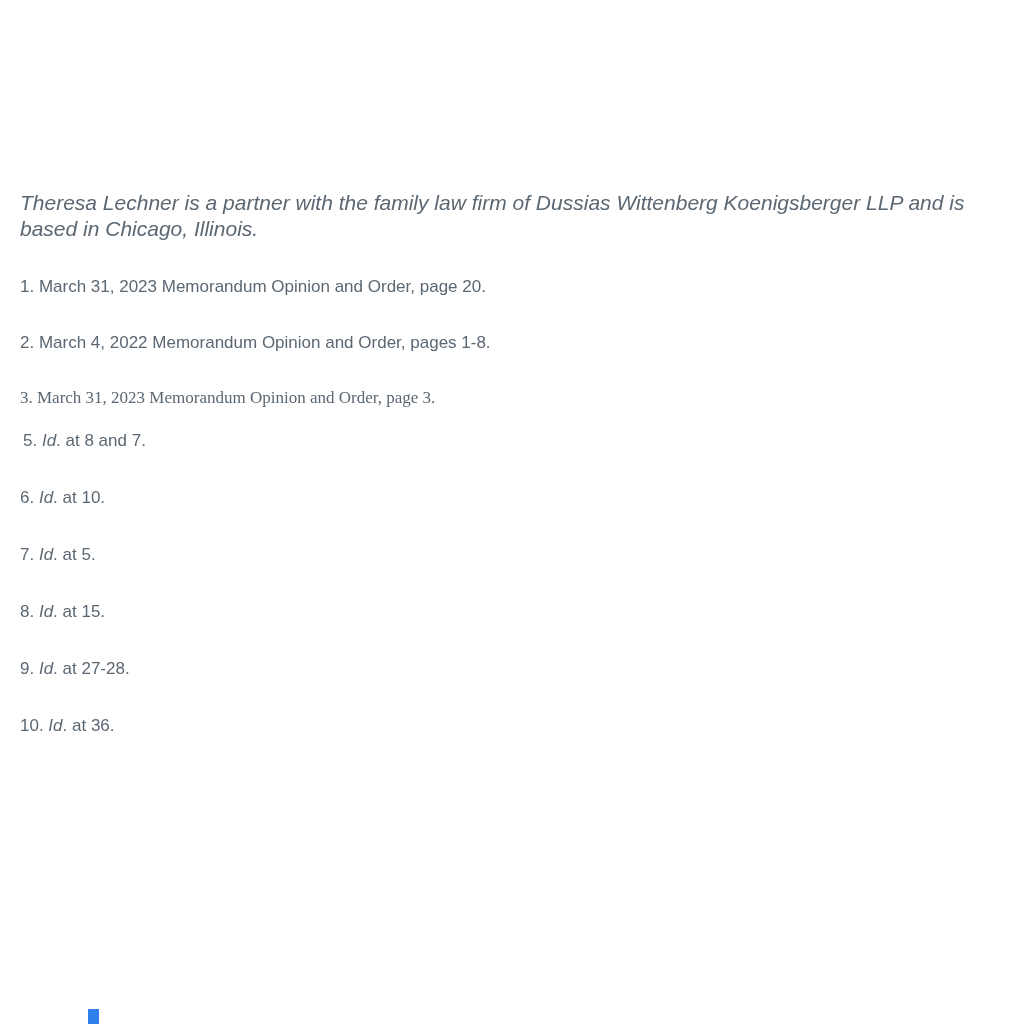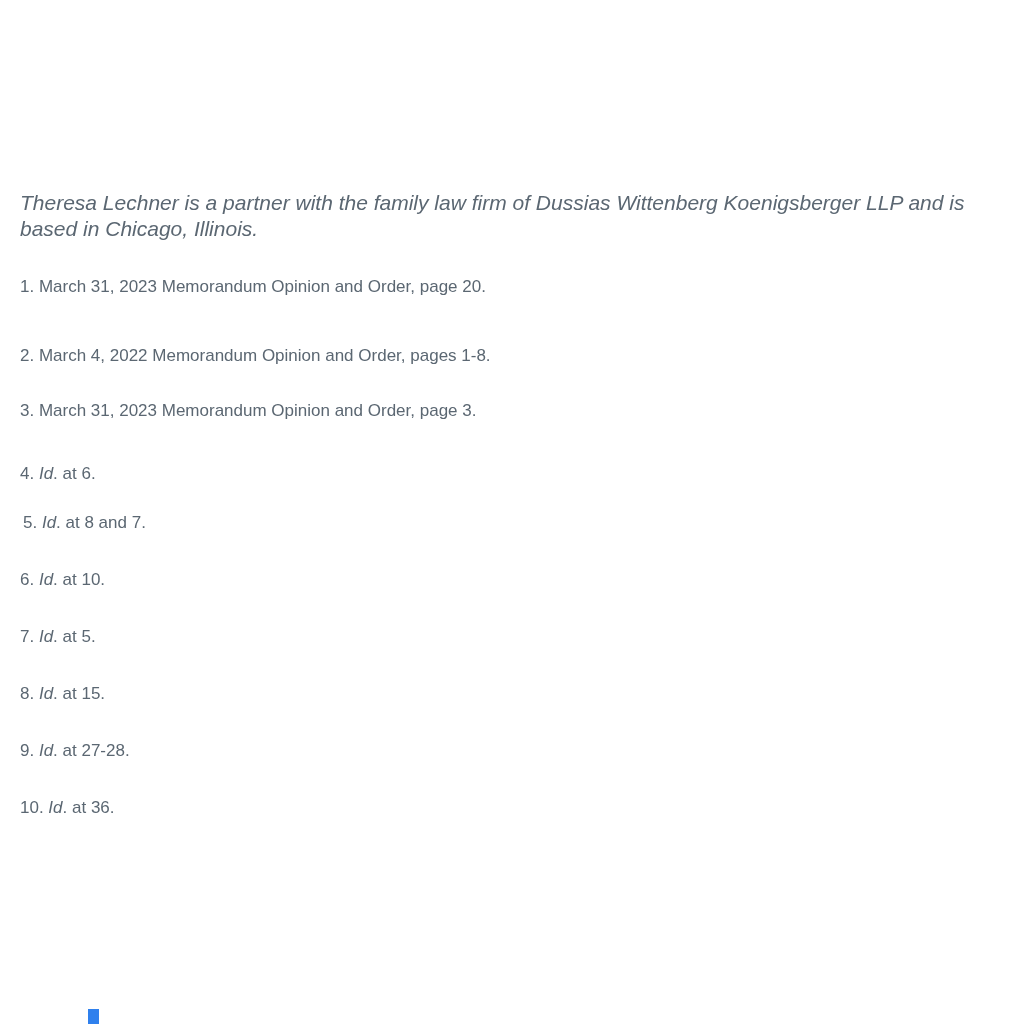--- a/index.html
+++ b/index.html
@@ -27,23 +27,23 @@
     max-width: 975px;
   }
   .fn {
     font-size: 17px;
     line-height: 25px;
     margin: 0 0 32px 0;
   }
   .fn em {
     font-style: italic;
   }
-  .fn1 { margin-bottom: 44px; }
+  .fn1 { margin-bottom: 31px; }
   .fn2 { margin-bottom: 30px; }
-  .fn3 { margin-bottom: 38px; }
+  .fn3 { margin-bottom: 18px; font-family: Liberation Serif, serif; }
   .fn4 { margin-bottom: 24px; }
   .fn5 { padding-left: 3px; margin-bottom: 32px; }
   .corner-square {
     position: absolute;
     left: 88px;
     top: 1009px;
     width: 11px;
     height: 15px;
     background: #2f80ed;
   }
@@ -54,21 +54,20 @@
 <div class="content">
 
   <p class="bio">Theresa Lechner is a partner with the family law firm of Dussias Wittenberg Koenigsberger LLP and is based in Chicago, Illinois.</p>
 
   <p class="fn fn1"><span>1. March 31, 2023 Memorandum Opinion and Order, page 20.</span><em></em><span></span></p>
 
   <p class="fn fn2"><span>2. March 4, 2022 Memorandum Opinion and Order, pages 1-8.</span><em></em><span></span></p>
 
   <p class="fn fn3"><span>3. March 31, 2023 Memorandum Opinion and Order, page 3.</span><em></em><span></span></p>
 
-  <p class="fn fn4"><span>4. </span><em>Id</em><span>. at 6.</span></p>
 
   <p class="fn fn5"><span>5. </span><em>Id</em><span>. at 8 and 7.</span></p>
 
   <p class="fn fn6"><span>6. </span><em>Id</em><span>. at 10.</span></p>
 
   <p class="fn fn7"><span>7. </span><em>Id</em><span>. at 5.</span></p>
 
   <p class="fn fn8"><span>8. </span><em>Id</em><span>. at 15.</span></p>
 
   <p class="fn fn9"><span>9. </span><em>Id</em><span>. at 27-28.</span></p>

